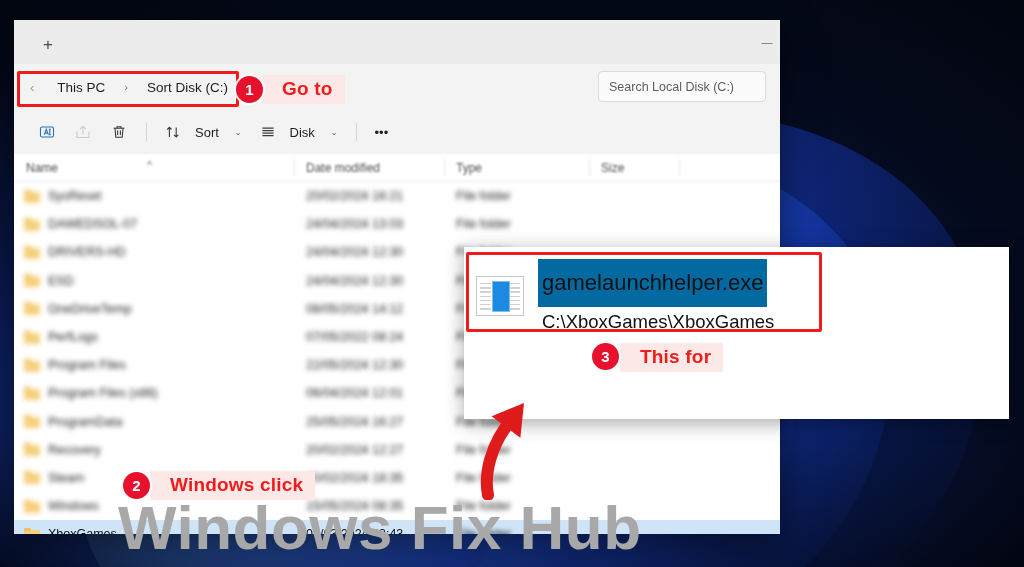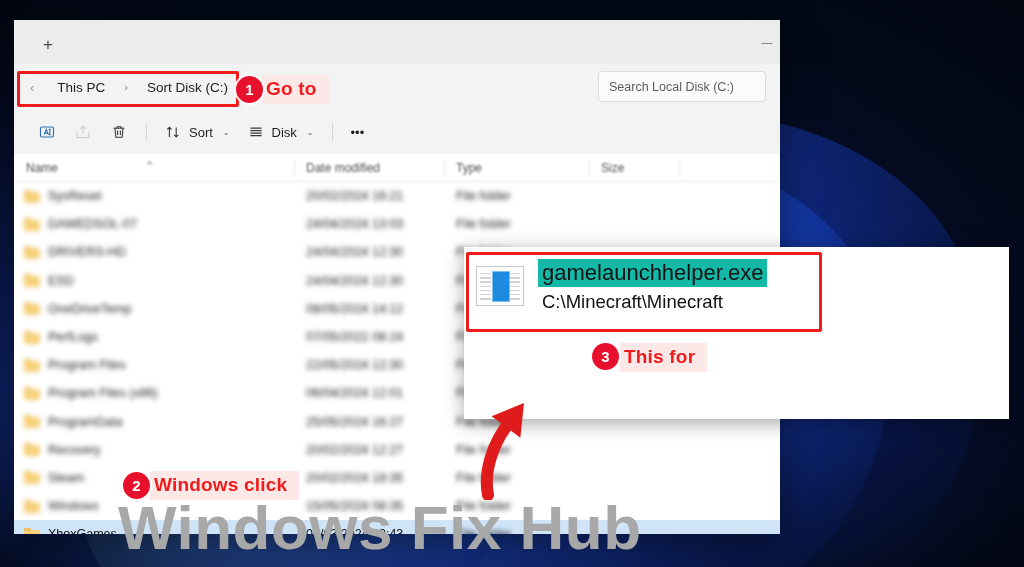--- a/index.html
+++ b/index.html
@@ -72,21 +72,21 @@
   .searchbox {
     position: absolute; right: 14px; top: 7px; width: 168px; height: 31px;
     background: #fbfbfb; border: 1px solid #dcdcdc; border-radius: 4px;
     display: flex; align-items: center; padding: 0 10px;
     font-size: 12.5px; color: #5d5d5d;
   }
 
   
   .cmdbar { height: 44px; background: #f3f3f3; display: flex; align-items: center; padding: 0 16px; gap: 2px; }
   .cmdbtn { height: 32px; min-width: 34px; display: flex; align-items: center; 
-            gap: 8px; padding: 0 8px; border-radius: 4px; font-size: 13px; color: #1f1f1f; }
+            gap: 14px; padding: 0 8px; border-radius: 4px; font-size: 13px; color: #1f1f1f; }
   .cmdbtn.dim { opacity: .38; }
   .caret { font-size: 8px; color: #5a5a5a; margin-left: 2px; }
   .cmdsep { width: 1px; height: 18px; background: #d6d6d6; margin: 0 8px; }
   .cmdbtn svg { display: block; }
 
   
   .listarea { background: #ffffff; height: 100%; position: relative; }
   .colhead { display: flex; height: 28px; align-items: center; border-bottom: 1px solid #eaeaea;
              font-size: 12px; color: #4d4d4d; position: relative; filter: blur(1.05px); }
   .colhead .c { padding-left: 12px; }
@@ -118,21 +118,21 @@
 
   .badge {
     position: absolute; width: 27px; height: 27px; border-radius: 50%;
     background: #e8112d; color: #fff; font-size: 15px; font-weight: bold;
     display: flex; align-items: center; justify-content: center;
     box-shadow: 0 0 0 2px rgba(255,255,255,.9);
     font-family: "Liberation Sans", sans-serif;
   }
   .calloutlabel {
     position: absolute; background: #fde8e8; color: #ef1c1c;
-    font-size: 19px; font-weight: bold; padding: 3px 12px 4px 4px;
+    font-size: 19px; font-weight: bold; padding: 3px 12px 4px 20px;
     letter-spacing: .2px; white-space: nowrap;
   }
   #badge1 { left: 236px; top: 76px; }
   #label1 { left: 262px; top: 75px; }
   #badge2 { left: 123px; top: 472px; }
   #label2 { left: 150px; top: 471px; }
   #badge3 { left: 592px; top: 343px; }
   #label3 { left: 620px; top: 343px; }
 
   
@@ -141,21 +141,21 @@
     background: #ffffff; box-shadow: 0 4px 18px rgba(0,0,0,.35);
   }
   #popupcard .inner { position: absolute; left: 12px; top: 12px; display: flex; align-items: center; gap: 14px; }
   .exeicon { width: 48px; height: 40px; background: #ffffff; border: 1px solid #c9c9c9;
              position: relative; flex: 0 0 auto; }
   .exeicon .blue { position: absolute; left: 15px; top: 4px; width: 18px; height: 31px;
                    background: #1b8ae0; border: 1px solid #7dc0ee; }
   .exeicon .lines-l, .exeicon .lines-r { position: absolute; top: 6px; width: 11px; height: 27px;
                    background: repeating-linear-gradient(to bottom,#d2d2d2 0 1.4px, #ffffff 1.4px 4.2px); }
   .exeicon .lines-l { left: 3px; } .exeicon .lines-r { right: 3px; }
-  .exename { background: #14b8a6; color: #111; font-size: 22px; padding: 1px 4px; display: inline-block; }
+  .exename { background: #0369a1; color: #111; font-size: 22px; padding: 11px 4px; display: inline-block; }
   .exepath { font-size: 18.5px; color: #111; margin-top: 4px; padding-left: 4px; }
 
   
   #arrow { position: absolute; left: 440px; top: 395px; width: 150px; height: 105px; }
 
   
   #watermark {
     position: absolute; left: 118px; top: 492px;
     font-size: 62px; font-weight: bold; color: #a8a8a8; letter-spacing: .5px;
     white-space: nowrap; font-family: "Liberation Sans", sans-serif;
@@ -391,21 +391,21 @@
 
 <div id="popupcard">
   <div class="inner">
     <div class="exeicon">
       <div class="lines-l"></div>
       <div class="lines-r"></div>
       <div class="blue"></div>
     </div>
     <div>
       <div><span class="exename">gamelaunchhelper.exe</span></div>
-      <div class="exepath">C:\Minecraft\Minecraft</div>
+      <div class="exepath">C:\XboxGames\XboxGames</div>
     </div>
   </div>
 </div>
 
 <div class="redbox" id="box-breadcrumb"></div>
 <div class="redbox" id="box-popup"></div>
 
 <svg id="arrow" viewBox="0 0 150 105">
   <path d="M48 100 C 44 80, 50 50, 72 24" stroke="#e01b1b" stroke-width="12" fill="none" stroke-linecap="round"></path>
   <path d="M72 4 L90 34 L54 34 Z" fill="#e01b1b" transform="rotate(37 72 24)"></path>

